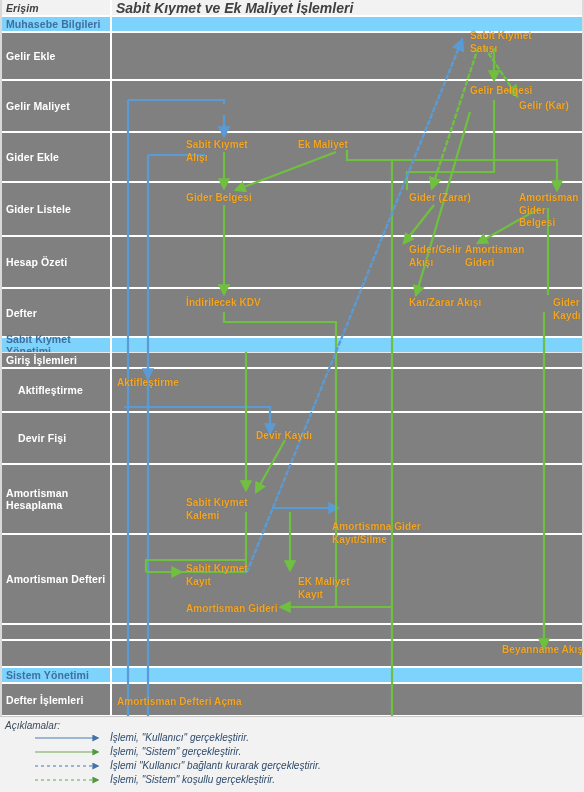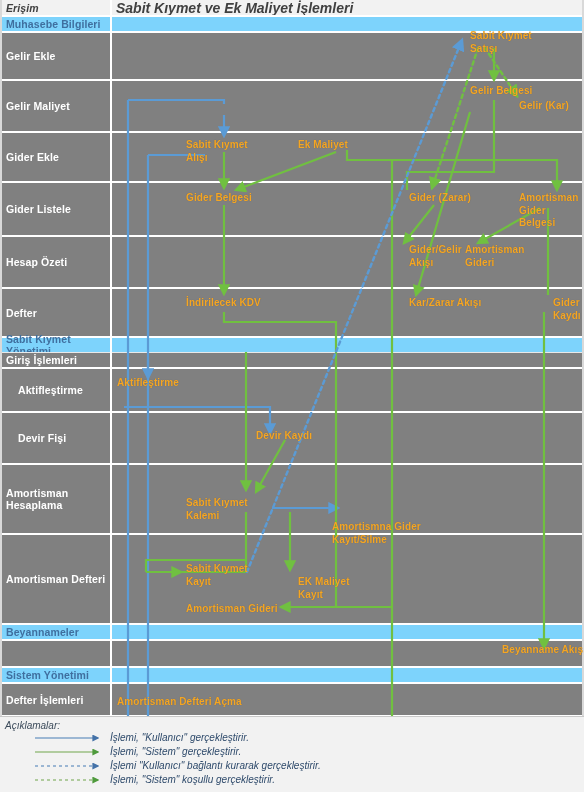--- a/index.html
+++ b/index.html
@@ -129,23 +129,20 @@
     <div class="row data" style="top:465px;height:68px;">
       <div class="cell-access" style="white-space:pre-line;">Amortisman Hesaplama</div>
     </div>
     <div class="rowline" style="top:533px;"></div>
 
     <div class="row data" style="top:535px;height:88px;">
       <div class="cell-access">Amortisman Defteri</div>
     </div>
     <div class="rowline" style="top:623px;"></div>
 
-    <div class="row group" style="top:625px;height:14px;">
-      <div class="cell-access">Beyannameler</div>
-    </div>
     <div class="rowline" style="top:639px;"></div>
 
     <div class="row data" style="top:641px;height:25px;">
       <div class="cell-access"></div>
     </div>
     <div class="rowline" style="top:666px;"></div>
 
     <div class="row group" style="top:668px;height:14px;">
       <div class="cell-access">Sistem Yönetimi</div>
     </div>

